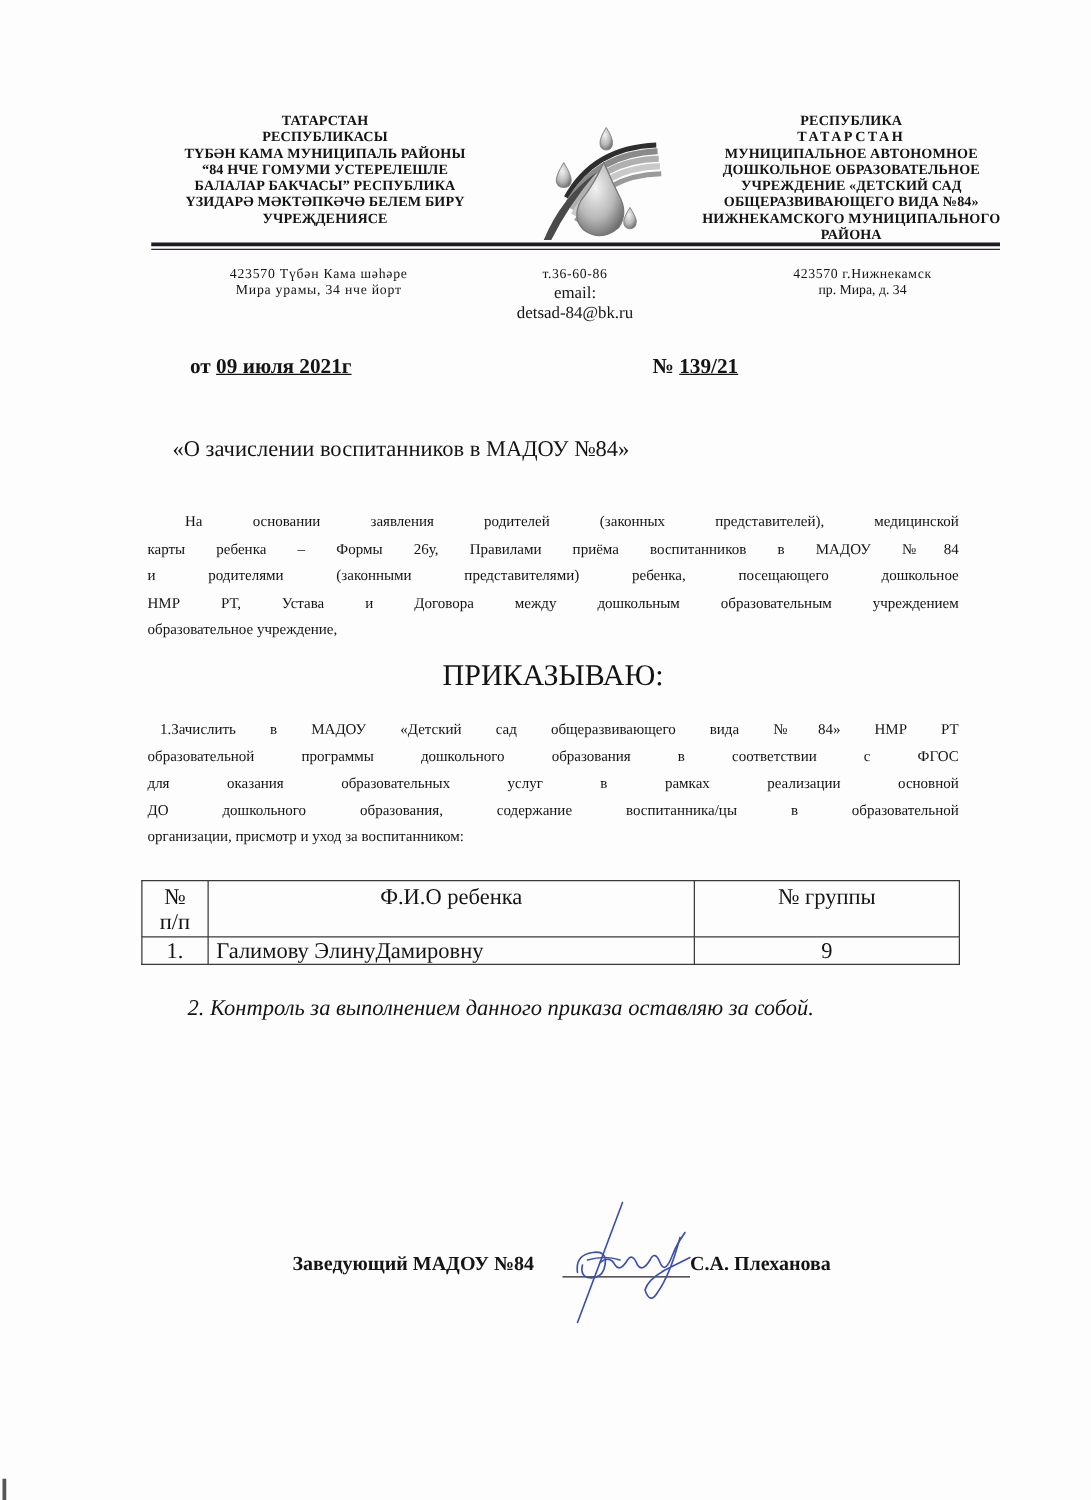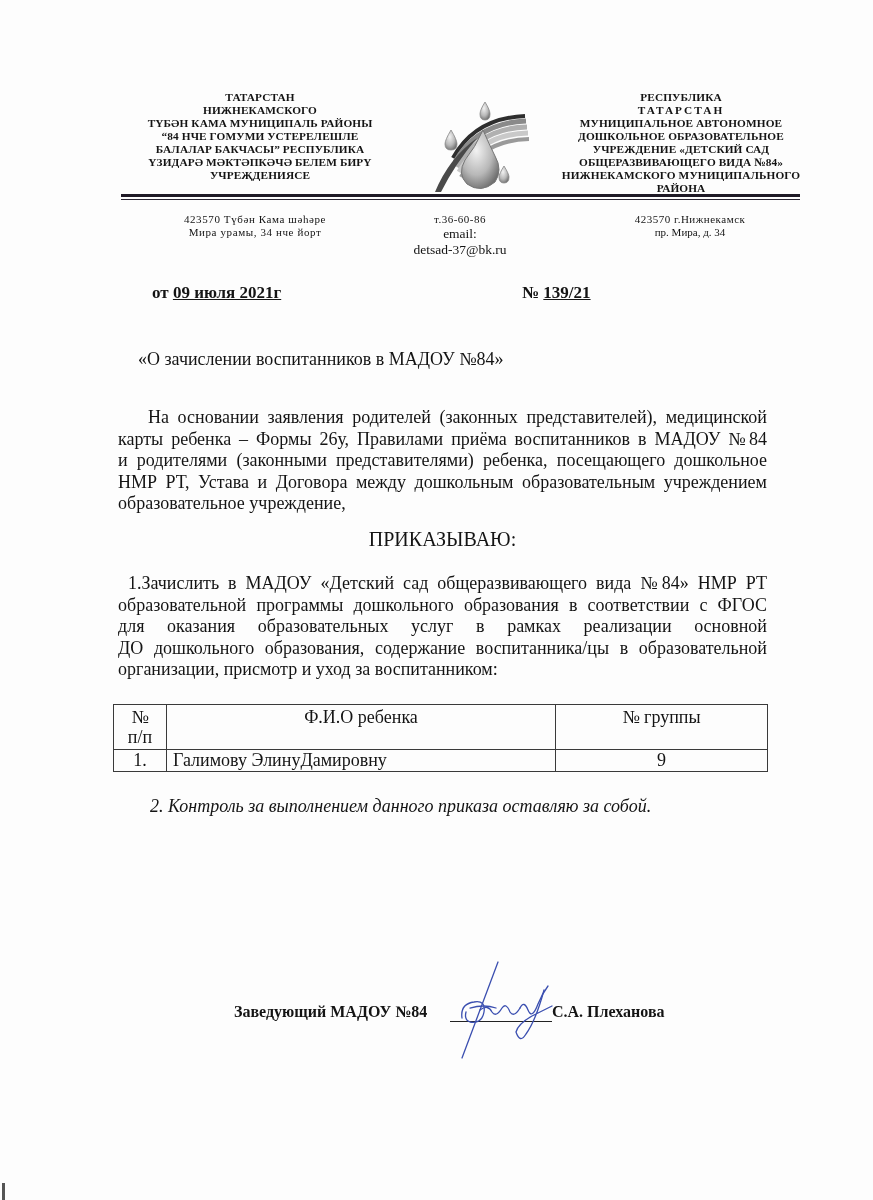--- a/index.html
+++ b/index.html
@@ -24,25 +24,25 @@
     .addr { font-size: 11px; line-height: 13px; text-align: center; }
     #addr-left { left: 150px; top: 213px; width: 210px; letter-spacing: 0.6px; }
     #addr-mid { left: 380px; top: 213px; width: 160px; }
     #addr-mid .email-lbl, #addr-mid .email-val { font-size: 13.5px; line-height: 16px; }
     #addr-right { left: 590px; top: 213px; width: 200px; letter-spacing: 0.5px; }
     .bold-line { font-weight: bold; font-size: 17px; }
     #date-line { left: 152px; top: 283px; }
     #num-line { left: 522px; top: 283px; }
     .ul { text-decoration: underline; }
     #subject { left: 138px; top: 349px; font-size: 18px; }
-    .body-text { font-size: 18px; line-height: 21.5px; font-family: Liberation Serif, serif; }
+    .body-text { font-size: 12px; line-height: 21.5px; font-family: Liberation Serif, serif; }
     #para1 { left: 118px; top: 407px; width: 649px; text-align: justify; }
     #para1 .line { display: block; text-align: justify; text-align-last: justify; white-space: nowrap; }
     #para1 .line.last { text-align-last: left; }
-    #order-word { left: 118px; top: 528px; width: 649px; text-align: center; font-size: 20px; }
+    #order-word { left: 118px; top: 528px; width: 649px; text-align: center; font-size: 24px; }
     #para2 { left: 118px; top: 573px; width: 649px; }
     #para2 .line { display: block; text-align: justify; text-align-last: justify; white-space: nowrap; }
     #para2 .line.last { text-align-last: left; }
     #para2 .line.first { padding-left: 10px; }
     #child-table {
       position: absolute; left: 113px; top: 704px; width: 655px;
       border-collapse: collapse; font-size: 18px; line-height: 20px;
     }
     #child-table td, #child-table th {
       border: 1.5px solid #3a3a3a; font-weight: normal; padding: 0 6px;
@@ -58,21 +58,21 @@
     #sign-name { left: 552px; top: 1003px; font-weight: bold; font-size: 16px; }
     #sign-line { left: 450px; top: 1021px; width: 102px; height: 1px; background: #222; }
     #signature { left: 440px; top: 960px; width: 125px; height: 100px; }
     #scan-mark { left: 2px; top: 1183px; width: 3px; height: 17px; background: #555; }
   </style>
 </head>
 <body>
 
 <div id="hdr-left" class="abs hdr-block">
   <span class="hdr-line">ТАТАРСТАН</span>
-  <span class="hdr-line">НИЖНЕКАМСКОГО</span>
+  <span class="hdr-line">РЕСПУБЛИКАСЫ</span>
   <span class="hdr-line">ТҮБӘН КАМА МУНИЦИПАЛЬ РАЙОНЫ</span>
   <span class="hdr-line">“84 НЧЕ ГОМУМИ  УСТЕРЕЛЕШЛЕ</span>
   <span class="hdr-line">БАЛАЛАР БАКЧАСЫ” РЕСПУБЛИКА</span>
   <span class="hdr-line">ҮЗИДАРӘ МӘКТӘПКӘЧӘ БЕЛЕМ БИРҮ</span>
   <span class="hdr-line">УЧРЕҖДЕНИЯСЕ</span>
 </div>
 
 <div id="logo" class="abs">
   <svg width="110" height="108" viewBox="0 0 110 108">
     <defs>
@@ -116,21 +116,21 @@
     <div class="thin"></div>
 </div>
 
 <div id="addr-left" class="abs addr">
   <div>423570 Түбән Кама шәһәре</div>
   <div>Мира урамы, 34 нче йорт</div>
 </div>
 <div id="addr-mid" class="abs addr">
   <div style="letter-spacing:0.5px">т.36-60-86</div>
   <div class="email-lbl">email:</div>
-  <div class="email-val">detsad-37@bk.ru</div>
+  <div class="email-val">detsad-84@bk.ru</div>
 </div>
 <div id="addr-right" class="abs addr">
   <div>423570 г.Нижнекамск</div>
   <div style="letter-spacing:0">пр. Мира, д.  34</div>
 </div>
 
 <div id="date-line" class="abs bold-line">
   <span>от </span><span class="ul">09 июля 2021г</span>
 </div>
 <div id="num-line" class="abs bold-line">

